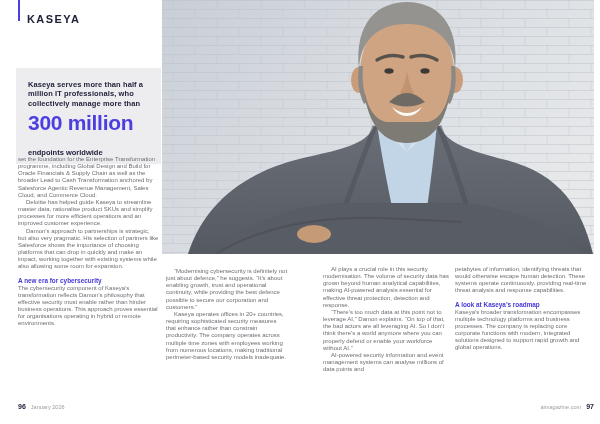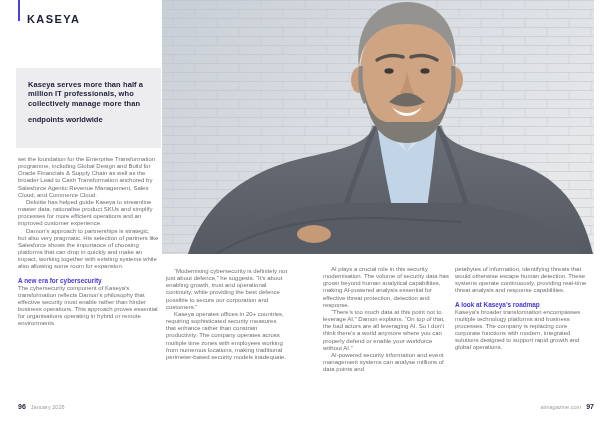--- a/index.html
+++ b/index.html
@@ -8,25 +8,25 @@
     font-family:"Liberation Sans", sans-serif;-webkit-text-size-adjust:none;
   }
   
   .brand-rule{position:absolute;left:18px;top:0;width:2px;height:21px;background:#4b3fe0;}
   .brand{position:absolute;left:27px;top:13px;font-size:11px;font-weight:bold;
          letter-spacing:1.4px;color:#20203a;}
   
   .photo{position:absolute;left:162px;top:0;width:432px;height:254px;margin:0;}
   .photo svg{display:block;width:432px;height:254px;}
   
-  .quote-box{position:absolute;left:16px;top:68px;width:145px;height:80px;
+  .quote-box{position:absolute;left:16px;top:68px;width:145px;height:96px;
              background:#ededef;box-sizing:border-box;padding:12px 10px 0 12px;}
   .quote-intro{font-size:7.5px;font-weight:bold;color:#23233f;line-height:9.4px;letter-spacing:.1px;}
   .quote-big{font-size:21px;font-weight:bold;color:#4b3fe0;margin-top:3px;letter-spacing:-.3px;}
-  .quote-tail{font-size:7.5px;font-weight:bold;color:#23233f;margin-top:7px;}
+  .quote-tail{font-size:7.5px;font-weight:bold;color:#23233f;margin-top:13px;}
   
   .col{position:absolute;font-size:6px;line-height:7.15px;color:#6b6e73;}
   .col p{margin:0;}
   .col p.ind{text-indent:8px;}
   .col h3{margin:6px 0 1px 0;font-size:6.4px;line-height:7px;color:#4338d6;font-weight:bold;}
   .col1{left:18px;top:156px;width:141px;}
   .col2{left:166px;top:268px;width:122px;}
   .col3{left:323px;top:266px;width:129px;}
   .col4{left:455px;top:266px;width:136px;}
   
@@ -106,20 +106,21 @@
 
         <path d="M54 254 C86 222 128 205 182 203 L302 203 C354 208 394 227 422 254 Z" fill="#585c64"></path>
         <path d="M54 254 C96 228 150 216 220 218 L300 222" fill="none" stroke="#4b4f57" stroke-width="2.2" opacity="0.7"></path>
         <ellipse cx="152" cy="234" rx="17" ry="9" fill="#c59a77"></ellipse>
       </g>
     </svg>
   </figure>
 
   <div class="quote-box">
     <div class="quote-intro">Kaseya serves more than half a million IT professionals, who collectively manage more than</div>
+    <div class="quote-big">300 million</div>
     <div class="quote-tail">endpoints worldwide</div>
   </div>
 
   <div class="col col1">
     <p>set the foundation for the Enterprise Transformation programme, including Global Design and Build for Oracle Financials &amp; Supply Chain as well as the broader Lead to Cash Transformation anchored by Salesforce Agentic Revenue Management, Sales Cloud, and Commerce Cloud.</p>
     <p class="ind">Deloitte has helped guide Kaseya to streamline master data, rationalise product SKUs and simplify processes for more efficient operations and an improved customer experience.</p>
     <p class="ind">Damon’s approach to partnerships is strategic, but also very pragmatic. His selection of partners like Salesforce shows the importance of choosing platforms that can drop in quickly and make an impact, working together with existing systems while also allowing some room for expansion.</p>
     <h3>A new era for cybersecurity</h3>
     <p>The cybersecurity component of Kaseya’s transformation reflects Damon’s philosophy that effective security must enable rather than hinder business operations. This approach proves essential for organisations operating in hybrid or remote environments.</p>
   </div>

